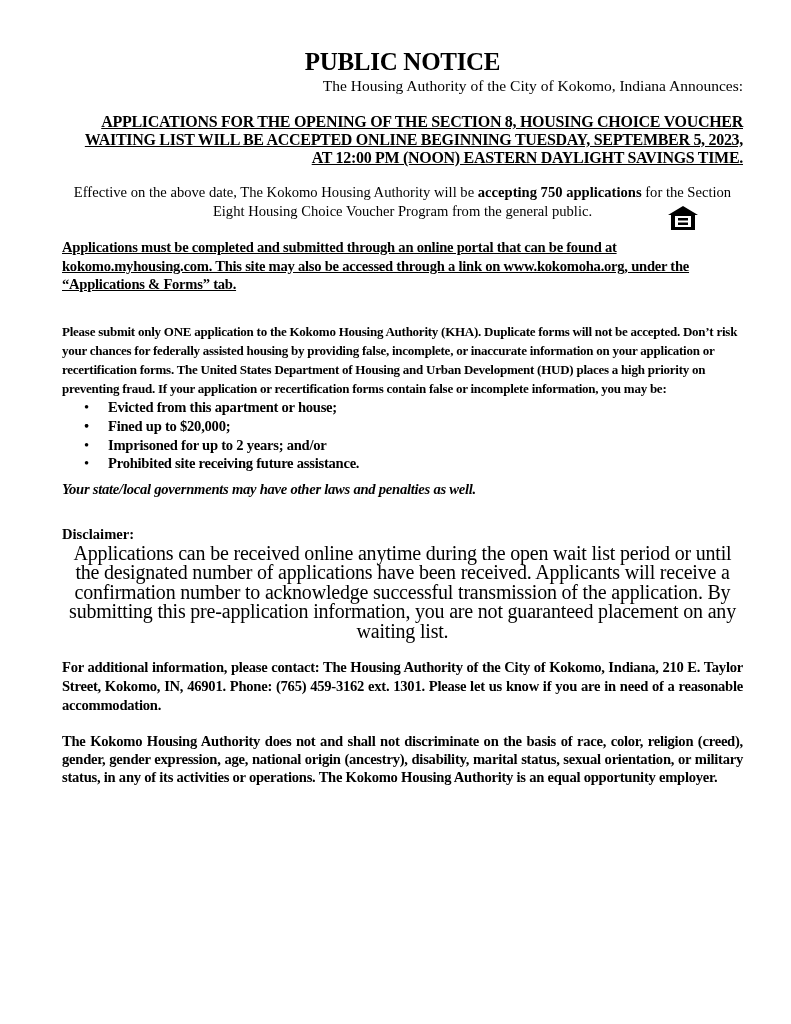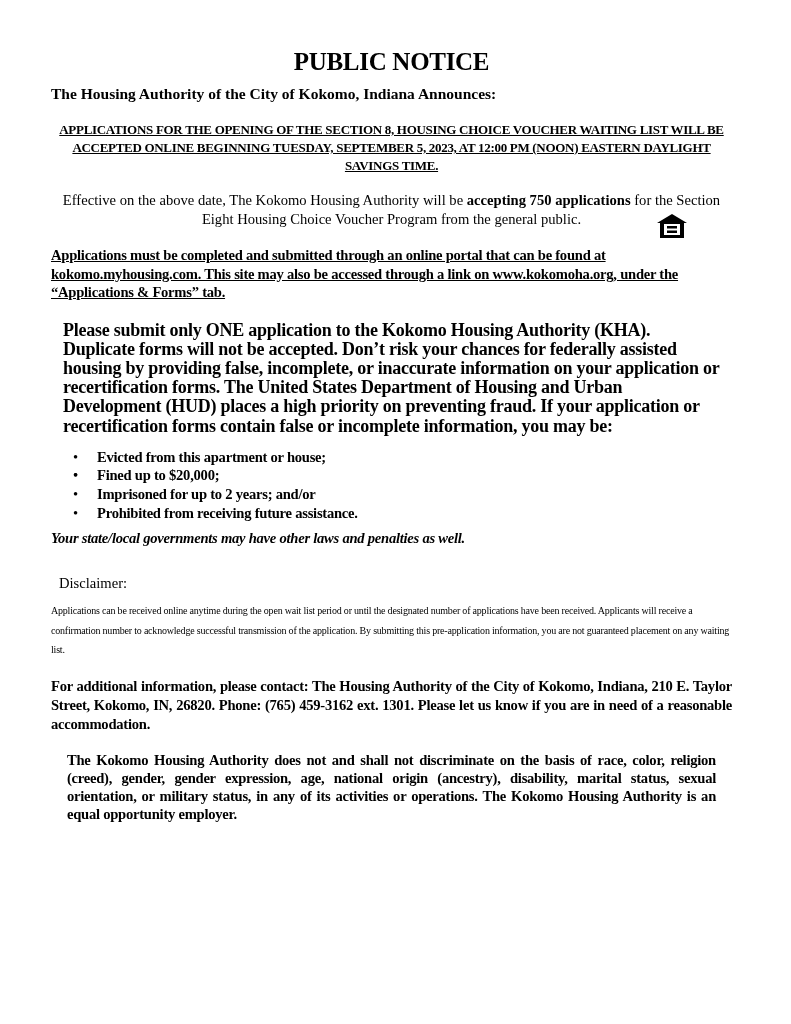--- a/index.html
+++ b/index.html
@@ -1,63 +1,63 @@
 <!DOCTYPE html>
 <html><head>
 <meta charset="utf-8">
 <style>
   html, body { margin: 0; padding: 0; background: #ffffff; }
   body {
     width: 791px; height: 1024px; position: relative; overflow: hidden;
     font-family: "Liberation Serif", "DejaVu Serif", serif; color: #000;
   }
-  .page { position: absolute; left: 51px; top: 48px; width: 681px; }
+  .page { position: absolute; left: 62px; top: 48px; width: 681px; }
   .title {
     text-align: center; font-weight: bold; font-size: 25px; line-height: 28px;
     margin: 0; letter-spacing: -0.3px;
   }
   .subtitle {
-    text-align: left; font-weight: bold; font-size: 15.5px; line-height: 20px;
-    margin: 8px 0 17px 0;
+    text-align: right; font-weight: normal; font-size: 15.5px; line-height: 20px;
+    margin: 0 0 17px 0;
   }
   .headline {
-    text-align: center; font-weight: bold; text-decoration: underline;
-    font-size: 13px; line-height: 18px; margin: 0 0 16px 0; letter-spacing: -0.3px;
+    text-align: right; font-weight: bold; text-decoration: underline;
+    font-size: 16px; line-height: 18px; margin: 0 0 16px 0; letter-spacing: -0.3px;
   }
   .effective {
     text-align: center; font-size: 14.6px; line-height: 19px; margin: 0 0 17px 0;
     position: relative;
   }
   .effective .hl { font-weight: bold; }
   .eho-icon {
     position: absolute; right: 44px; top: 22px; width: 32px; height: 26px;
   }
   .portal {
     font-weight: bold; text-decoration: underline; font-size: 14.6px; line-height: 18.5px;
-    margin: 0 0 19px 0; letter-spacing: -0.25px;
+    margin: 0 0 28px 0; letter-spacing: -0.25px;
   }
   .warn {
-    font-weight: bold; font-size: 18px; line-height: 19.2px; margin: 12px;
+    font-weight: bold; font-size: 13px; line-height: 19.2px; margin: 0;
     letter-spacing: -0.25px;
   }
   ul.penalties {
     list-style: none; margin: 0 0 7px 0; padding: 0;
   }
   ul.penalties li {
     font-weight: bold; font-size: 14.6px; line-height: 18.6px; position: relative;
     padding-left: 46px; letter-spacing: -0.25px;
   }
   ul.penalties li .bullet {
     position: absolute; left: 22px; top: 0; font-weight: normal;
   }
   .state { font-weight: bold; font-size: 14.6px; line-height: 19px; margin: 0 0 26px 0; letter-spacing: -0.25px; font-style: italic; }
-  .disc-label { font-weight: normal; font-size: 14.6px; line-height: 19px; margin: 8px; }
-  .disc-body { font-size: 10px; line-height: 19.5px; margin: 0 0 17px 0; letter-spacing: -0.2px; }
+  .disc-label { font-weight: bold; font-size: 14.6px; line-height: 19px; margin: 0; }
+  .disc-body { font-size: 20px; line-height: 19.5px; margin: 0 0 17px 0; letter-spacing: -0.2px; text-align: center; }
   .contact { font-weight: bold; font-size: 14.6px; line-height: 19px; margin: 0 0 17px 0; text-align: justify; letter-spacing: -0.25px; }
-  .nondisc { font-weight: bold; font-size: 14.6px; line-height: 18px; margin: 16px; text-align: justify; letter-spacing: -0.25px; }
+  .nondisc { font-weight: bold; font-size: 14.6px; line-height: 18px; margin: 0; text-align: justify; letter-spacing: -0.25px; }
 </style>
 </head>
 <body>
 
 <div class="page">
   <h1 class="title">PUBLIC NOTICE</h1>
   <p class="subtitle">The Housing Authority of the City of Kokomo, Indiana Announces:</p>
   <p class="headline">APPLICATIONS FOR THE OPENING OF THE SECTION 8, HOUSING CHOICE VOUCHER WAITING LIST WILL BE ACCEPTED ONLINE BEGINNING TUESDAY, SEPTEMBER 5, 2023, AT 12:00 PM (NOON) EASTERN DAYLIGHT SAVINGS TIME.</p>
 
   <p class="effective">
@@ -73,23 +73,23 @@
   </p>
 
   <p class="portal">Applications must be completed and submitted through an online portal that can be found at kokomo.myhousing.com.  This site may also be accessed through a link on www.kokomoha.org, under the “Applications &amp; Forms” tab.</p>
 
   <p class="warn">Please submit only ONE application to the Kokomo Housing Authority (KHA). Duplicate forms will not be accepted. Don’t risk your chances for federally assisted housing by providing false, incomplete, or inaccurate information on your application or recertification forms. The United States Department of Housing and Urban Development (HUD) places a high priority on preventing fraud. If your application or recertification forms contain false or incomplete information, you may be:</p>
   <ul class="penalties">
     <li><span class="bullet">•</span><span>Evicted from this apartment or house;</span></li>
     <li><span class="bullet">•</span></li>
     <li><span class="bullet">•</span><span>Fined up to $20,000;</span></li>
     <li><span class="bullet">•</span><span>Imprisoned for up to 2 years; and/or</span></li>
-    <li><span class="bullet">•</span><span>Prohibited from receiving future assistance.</span></li>
+    <li><span class="bullet">•</span><span>Prohibited site receiving future assistance.</span></li>
   </ul>
   <p class="state">Your state/local governments may have other laws and penalties as well.</p>
 
   <p class="disc-label">Disclaimer:</p>
   <p class="disc-body">Applications can be received online anytime during the open wait list period or until the designated number of applications have been received.  Applicants will receive a confirmation number to acknowledge successful transmission of the application. By submitting this pre-application information, you are not guaranteed placement on any waiting list.</p>
 
-  <p class="contact">For additional information, please contact: The Housing Authority of the City of Kokomo, Indiana, 210 E. Taylor Street, Kokomo, IN, 26820.  Phone: (765) 459-3162 ext. 1301.  Please let us know if you are in need of a reasonable accommodation.</p>
+  <p class="contact">For additional information, please contact: The Housing Authority of the City of Kokomo, Indiana, 210 E. Taylor Street, Kokomo, IN, 46901.  Phone: (765) 459-3162 ext. 1301.  Please let us know if you are in need of a reasonable accommodation.</p>
 
   <p class="nondisc">The Kokomo Housing Authority does not and shall not discriminate on the basis of race, color, religion (creed), gender, gender expression, age, national origin (ancestry), disability, marital status, sexual orientation, or military status, in any of its activities or operations. The Kokomo Housing Authority is an equal opportunity employer.</p>
 </div>
 
 </body></html>

